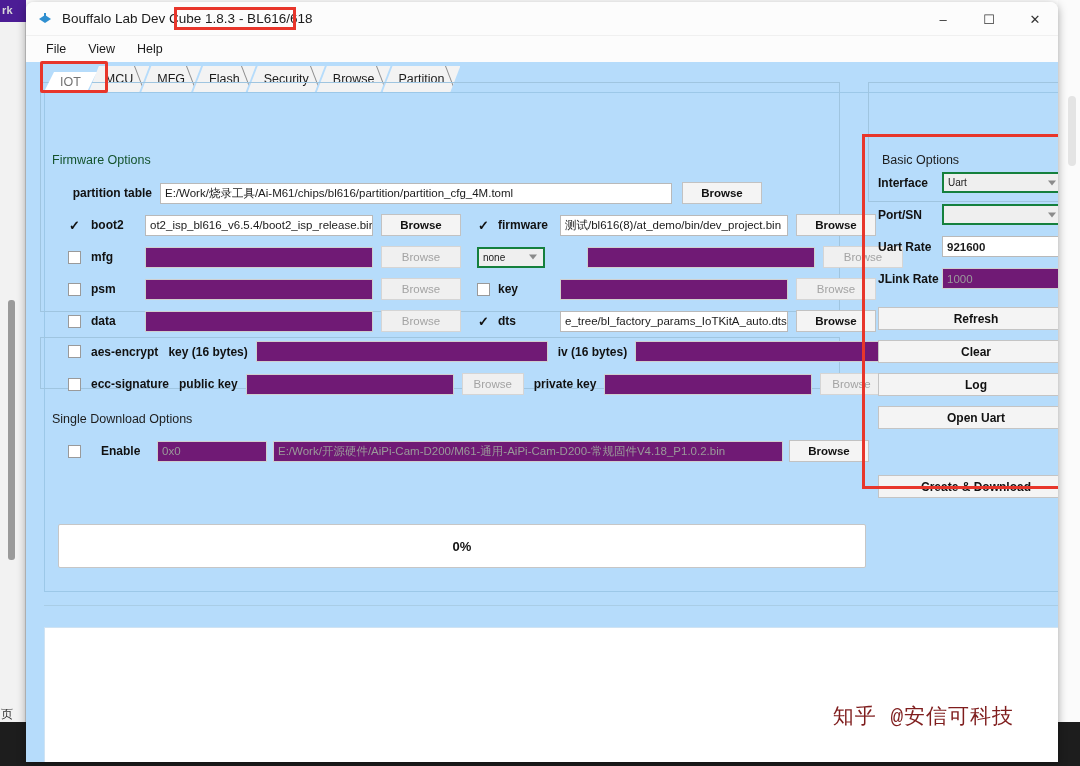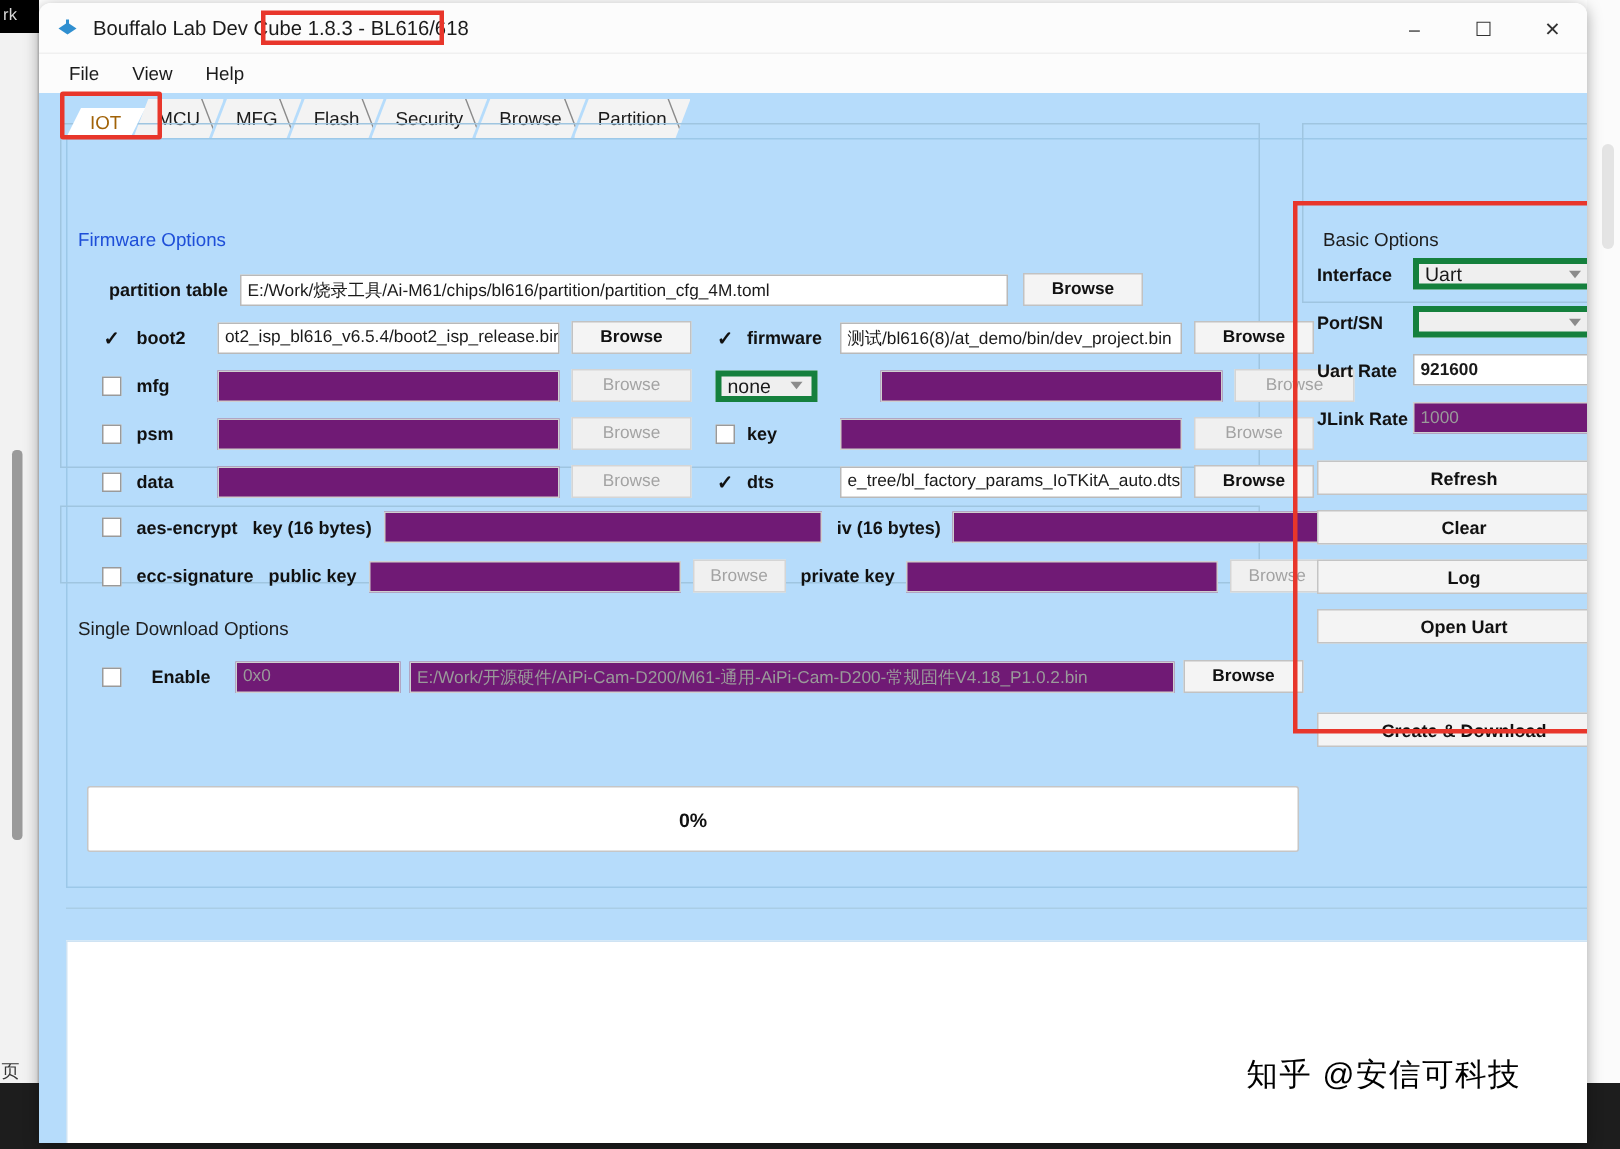--- a/index.html
+++ b/index.html
@@ -7,22 +7,22 @@
     margin: 0; padding: 0;
     width: 1080px; height: 766px;
     overflow: hidden;
     font-family: "Liberation Sans", sans-serif;
   }
   body { background: #ffffff; position: relative; }
 
   
   #desktop-left-dark {
     position: absolute; left: 0; top: 0; width: 26px; height: 22px;
-    background: #000000; color: #d8d8d8; font-size: 11px;
-    padding: 4px 2px 0 2px; letter-spacing: .2px;
+    background: #4c1d95; color: #d8d8d8; font-size: 11px;
+    padding: 4px 2px 0 2px; letter-spacing: .2px; font-weight: bold;
   }
   #desktop-left-col {
     position: absolute; left: 0; top: 22px; width: 26px; height: 700px;
     background: #f2f2f2; border-right: 1px solid #d0d0d0;
   }
   #desktop-left-scroll {
     position: absolute; left: 8px; top: 300px; width: 7px; height: 260px;
     background: #9a9a9a; border-radius: 3px;
   }
   #desktop-left-char {
@@ -98,21 +98,21 @@
     padding: 0 16px; margin-right: -8px;
     clip-path: polygon(10px 0, 100% 0, calc(100% - 10px) 100%, 0 100%);
     border: none;
   }
   .tab::after {
     content:""; position:absolute; right: 9px; top: 0; bottom: 0; width: 1px;
     background: #8a8a8a;
     transform: skewX(21deg);
   }
   .tab.active {
-    background: #ffffff; z-index: 5; height: 20px; color: #a16207;
+    background: #ffffff; z-index: 5; height: 20px; color: #737373;
   }
   .tab.active::after { background: transparent; }
   #tab-highlight {
     position: absolute; left: 14px; top: -1px; width: 68px; height: 32px;
     border: 3px solid #e8362b; border-radius: 2px; pointer-events: none; z-index: 9;
   }
 
   
   #main-card {
     position: absolute; left: 18px; top: 30px; width: 1046px; height: 500px;
@@ -122,21 +122,21 @@
 
   
   .group {
     position: absolute; border: 1px solid #9fc5e0; background: transparent;
   }
 
   #fw-group { left: 14px; top: 20px; width: 800px; height: 230px; }
   #sd-group { left: 14px; top: 275px; width: 800px; height: 52px; }
   #basic-group { left: 842px; top: 20px; width: 198px; height: 120px; }
 
-  .fw-title { position: absolute; left: 22px; top: 91px; font-size: 12.5px; color: #1d4ed8; background:#b6dcfb; padding:0 4px; z-index:3;}
+  .fw-title { position: absolute; left: 22px; top: 91px; font-size: 12.5px; color: #14532d; background:#b6dcfb; padding:0 4px; z-index:3;}
   .sd-title { position: absolute; left: 22px; top: 350px; font-size: 12.5px; color: #1d1d1d; background:#b6dcfb; padding:0 4px; z-index:3;}
   .bo-title { position: absolute; left: 852px; top: 91px; font-size: 12.5px; color: #1d1d1d; background:#b6dcfb; padding:0 4px; z-index:3;}
 
   
   .row { position: absolute; display: flex; align-items: center; }
 
   .lbl-bold {
     font-size: 12px; font-weight: bold; color: #111;
     font-family: "Liberation Sans", sans-serif;
   }
@@ -158,22 +158,22 @@
 
   .cb {
     width: 13px; height: 13px; background: #ffffff; border: 1px solid #9a9a9a;
     display: inline-flex; align-items: center; justify-content: center;
     font-size: 11px; color: #000; line-height: 1;
   }
   .cb.checked { background: #b6dcfb; border-color: #b6dcfb; }
   .cb.checked::before { content: "\2713"; font-size: 13px; color: #111; font-weight: bold; }
 
   .combo {
-    height: 21px; background: #efefef; border: 4px solid #15803d;
-    font-size: 13px; color: #1a1a1a; padding: 0 4px;
+    height: 21px; background: #efefef; border: 2px solid #15803d;
+    font-size: 10px; color: #1a1a1a; padding: 0 4px;
     display: flex; align-items: center; position: relative;
   }
   .combo .arrow {
     position: absolute; right: 6px; top: 50%; transform: translateY(-50%);
     width: 0; height: 0; border-left: 4px solid transparent;
     border-right: 4px solid transparent; border-top: 5px solid #8b8b8b;
   }
 
   
   .bo-row { position: absolute; display: flex; align-items: center; }
@@ -202,21 +202,21 @@
   #log-area {
     position: absolute; left: 18px; top: 565px; width: 1046px; height: 180px;
     background: #ffffff; border: 1px solid #cfe3f3;
   }
   #bottom-sep {
     position: absolute; left: 18px; top: 543px; width: 1046px; height: 1px;
     background: #a9cde6;
   }
   #watermark {
     position: absolute; right: 44px; bottom: 32px; font-size: 21px;
-    color: #000000; font-family: Liberation Sans, sans-serif; letter-spacing: 1px;
+    color: #7f1d1d; font-family: Liberation Mono, monospace; letter-spacing: 1px;
     white-space: nowrap;
   }
   #title-highlight {
     position: absolute; left: 148px; top: 5px; width: 122px; height: 23px;
     border: 3px solid #e8362b; pointer-events: none; z-index: 30;
   }
 </style>
 </head>
 <body>
 

